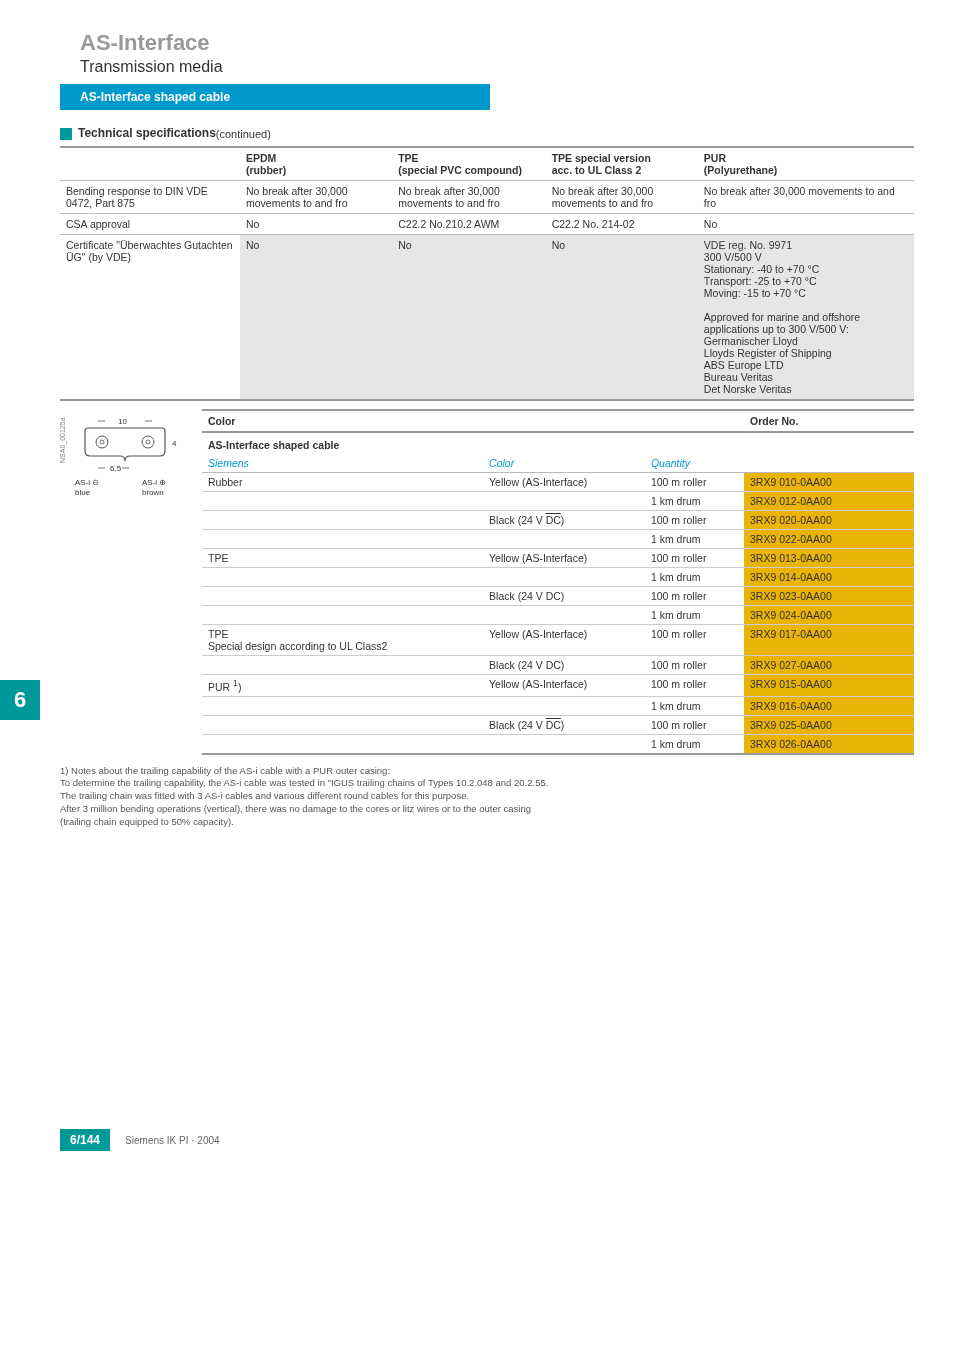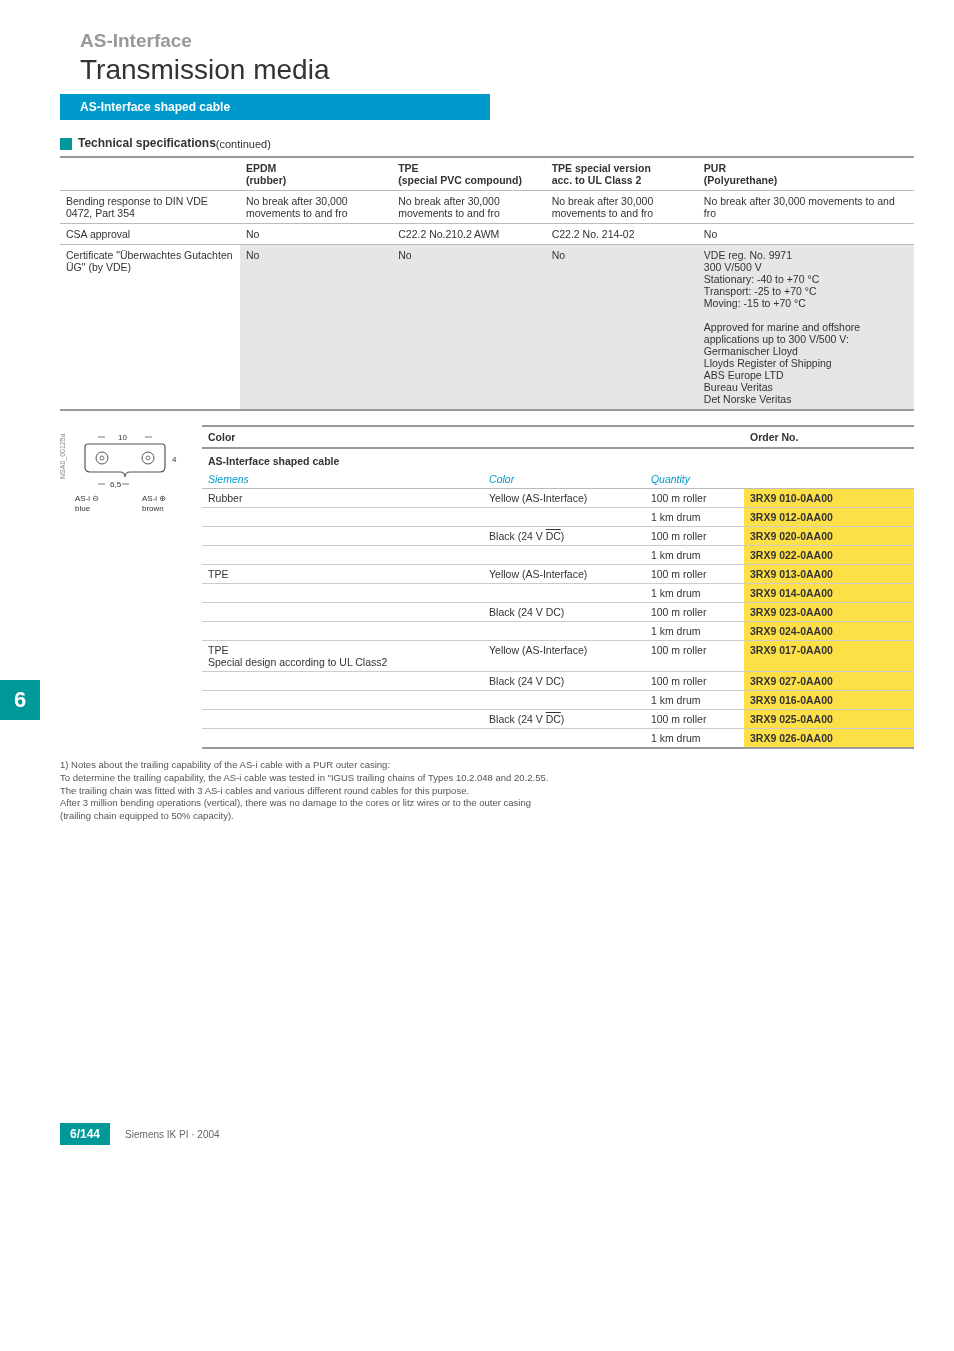--- a/index.html
+++ b/index.html
@@ -9,28 +9,28 @@
     color: #333;
     background: #fff;
     width: 954px;
     position: relative;
   }
   .page {
     padding: 30px 40px 20px 60px;
     position: relative;
   }
   .header-title {
-    font-size: 19px;
+    font-size: 22px;
     color: #999;
     font-weight: bold;
     margin-bottom: 2px;
     margin-left: 20px;
   }
   .header-sub {
-    font-size: 28px;
+    font-size: 16px;
     color: #333;
     margin-left: 20px;
     margin-bottom: 8px;
   }
   .blue-bar {
     background: #0099cc;
     color: #fff;
     padding: 6px 10px 6px 20px;
     font-size: 12px;
     font-weight: bold;
@@ -95,21 +95,21 @@
     font-weight: bold;
     display: flex;
     align-items: center;
     justify-content: center;
   }
 
   .ordering-container {
     display: flex;
     gap: 12px;
     align-items: flex-start;
-    margin-top: 14px;
+    margin-top: 8px;
   }
   .diagram {
     width: 130px;
     flex-shrink: 0;
     font-size: 8px;
     color: #555;
     padding-top: 4px;
   }
   .diagram svg { display: block; }
   .order-table-wrap { flex: 1; }
@@ -146,22 +146,22 @@
   table.order tr.data td {
     border-bottom: 1px solid #ccc;
   }
   table.order tr.data.groupstart td:first-child {
     border-top: 1px solid #999;
   }
   table.order tr.data.groupstart td {
      border-top: 1px solid #bbb;
   }
   table.order td.partno {
-    font-weight: bold;
-    background: #fde047;
+    font-weight: normal;
+    background: #eab308;
   }
   table.order tr:last-child td { border-bottom: 2px solid #999; }
 
   .notes {
     font-size: 9.5px;
     color: #555;
     margin-top: 10px;
     line-height: 1.35;
   }
 
@@ -209,21 +209,21 @@
         <tr id="spec-head-row">
           <th></th>
           <th>EPDM<br>(rubber)</th>
           <th>TPE<br>(special PVC compound)</th>
           <th>TPE special version<br>acc. to UL Class 2</th>
           <th>PUR<br>(Polyurethane)</th>
         </tr>
       </thead>
     <tbody id="spec-body">
         <tr>
-          <td>Bending response to DIN VDE 0472, Part 354</td>
+          <td>Bending response to DIN VDE 0472, Part 875</td>
           <td>No break after 30,000 movements to and fro</td>
           <td>No break after 30,000 movements to and fro</td>
           <td>No break after 30,000 movements to and fro</td>
           <td>No break after 30,000 movements to and fro</td>
         </tr>
         <tr>
           <td>CSA approval</td>
           <td>No</td>
           <td>C22.2 No.210.2 AWM</td>
           <td>C22.2 No. 214-02</td>
@@ -334,20 +334,26 @@
               <td style="border-top: 1px solid rgb(187, 187, 187);">Yellow (AS-Interface)</td>
               <td>100 m roller</td>
               <td class="partno">3RX9 017-0AA00</td>
             </tr>
             <tr class="data">
               <td></td>
               <td style="border-top: 1px solid rgb(187, 187, 187);">Black (24 V DC)</td>
               <td>100 m roller</td>
               <td class="partno">3RX9 027-0AA00</td>
             </tr>
+            <tr class="data groupstart">
+              <td style="border-top: 1px solid rgb(153, 153, 153);">PUR <sup>1</sup>)</td>
+              <td style="border-top: 1px solid rgb(187, 187, 187);">Yellow (AS-Interface)</td>
+              <td>100 m roller</td>
+              <td class="partno">3RX9 015-0AA00</td>
+            </tr>
             <tr class="data">
               <td></td>
               <td></td>
               <td>1 km drum</td>
               <td class="partno">3RX9 016-0AA00</td>
             </tr>
             <tr class="data">
               <td></td>
               <td style="border-top: 1px solid rgb(187, 187, 187);">Black (24 V <span class="dc-over">DC</span>)</td>
               <td>100 m roller</td>

